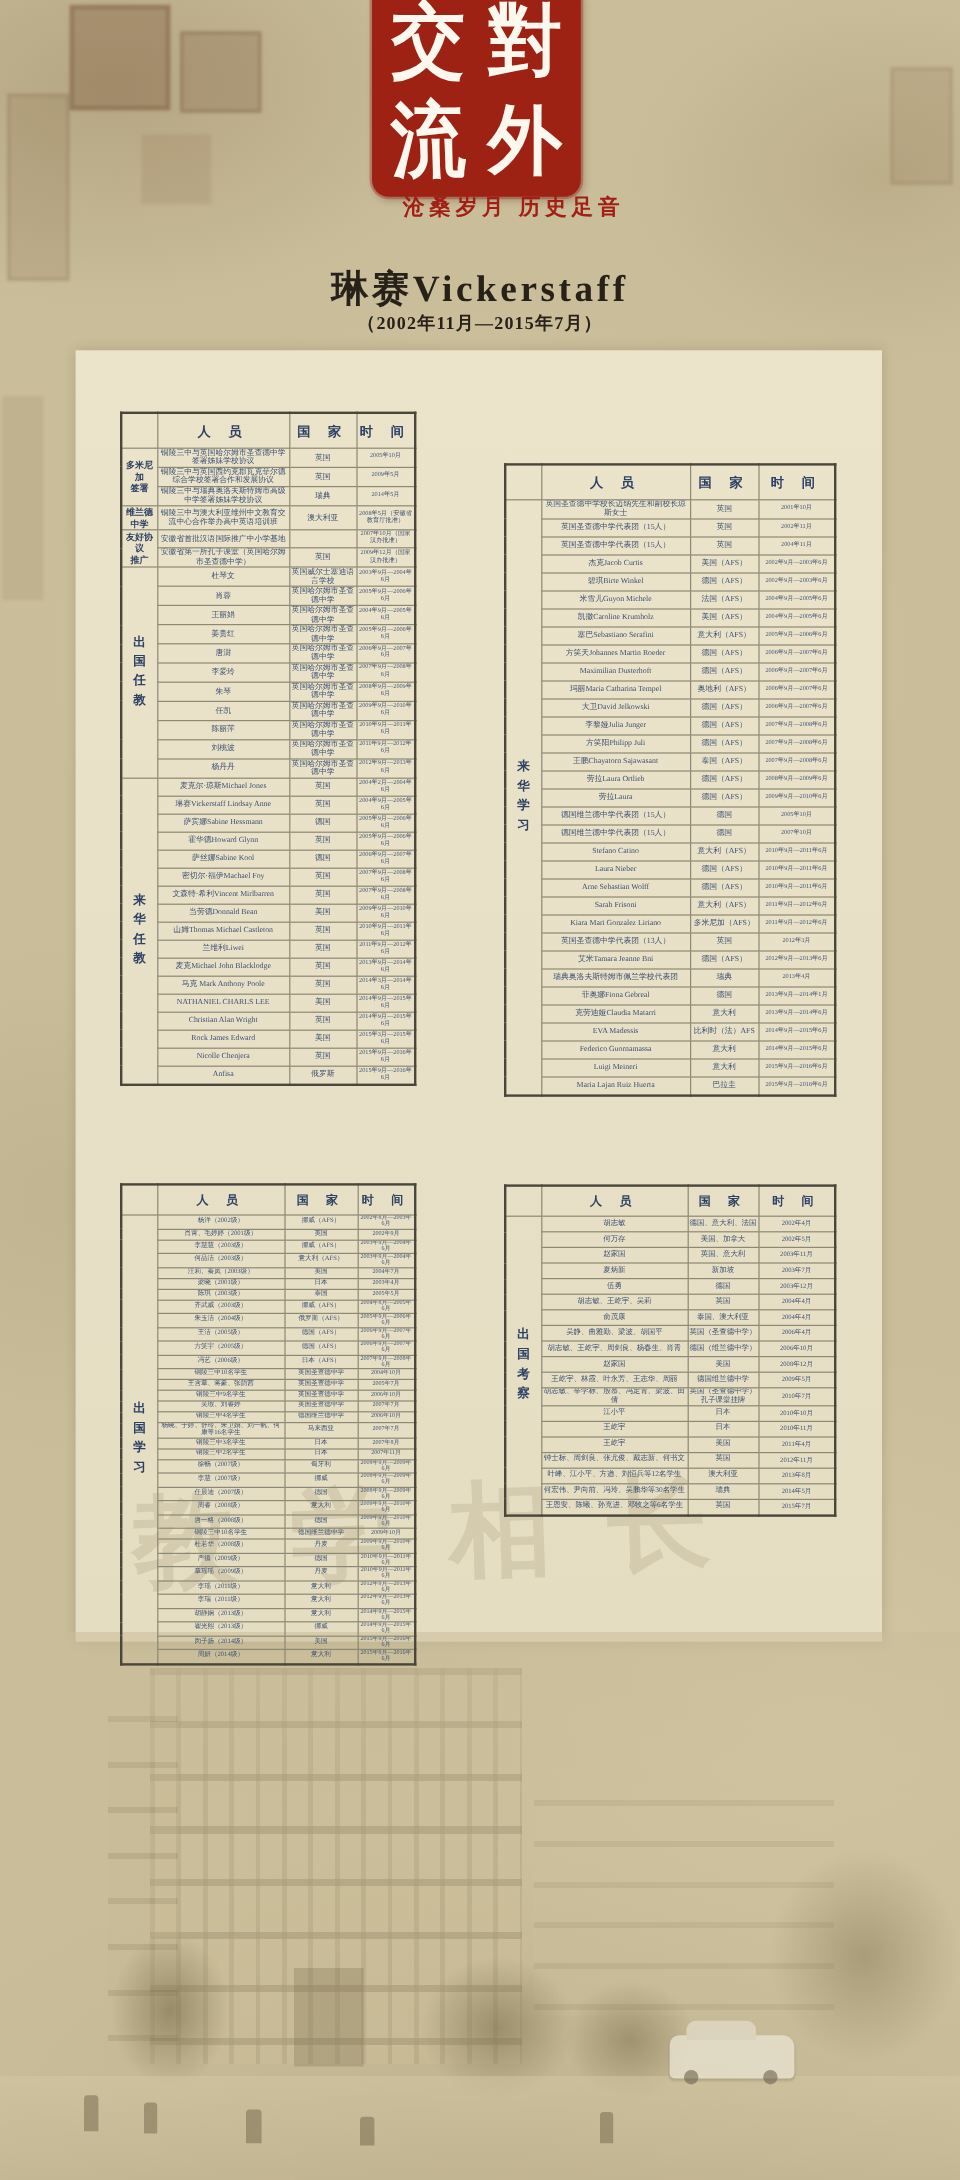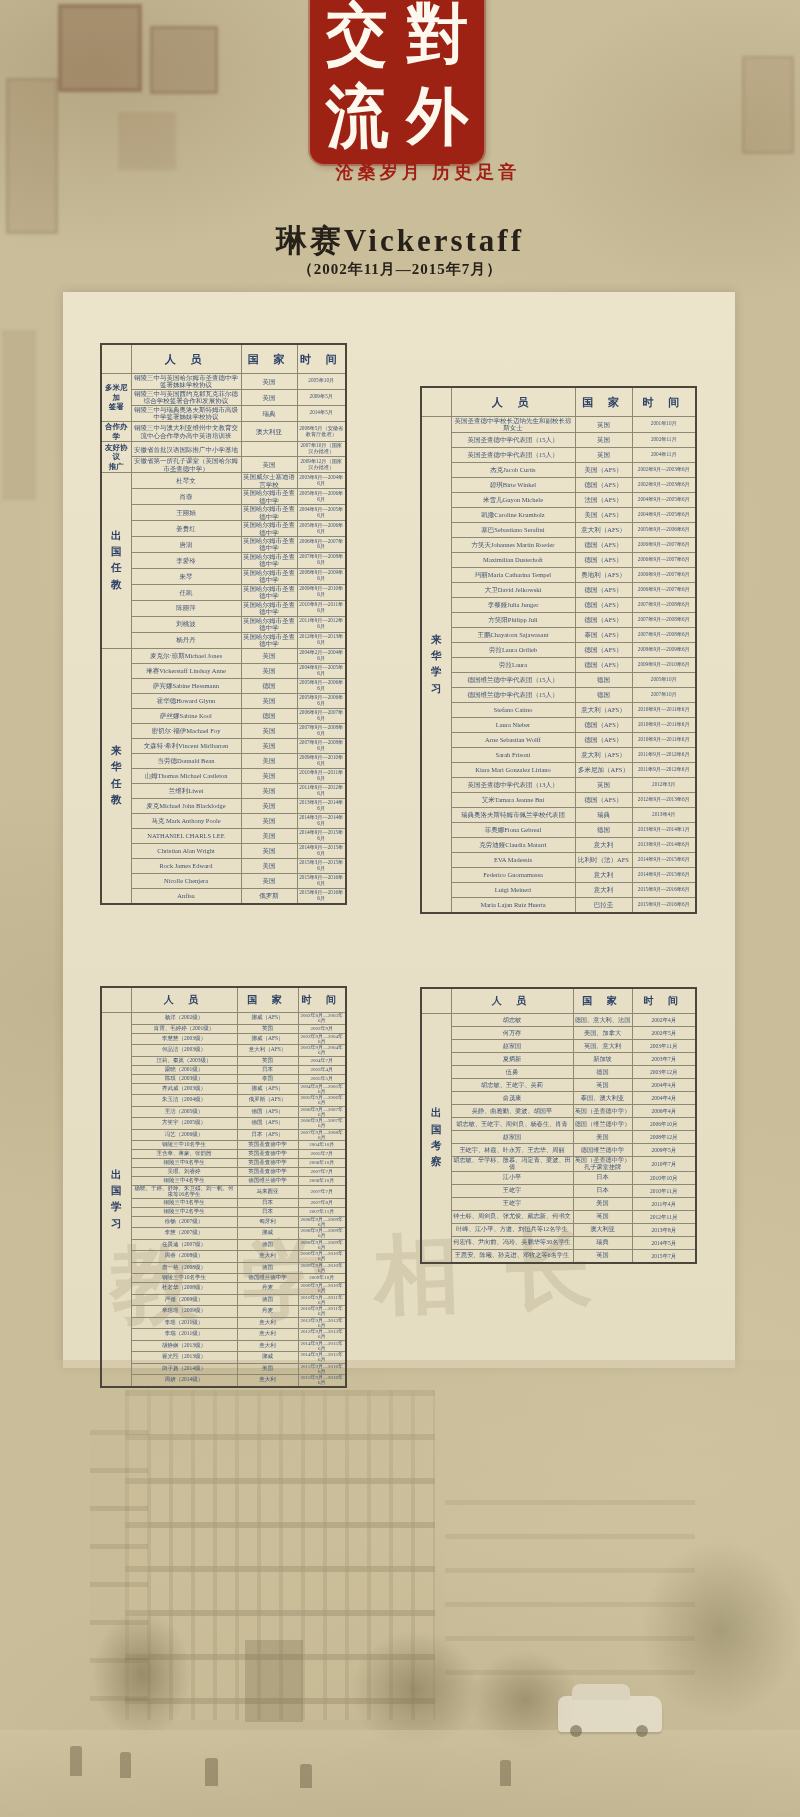--- a/index.html
+++ b/index.html
@@ -142,21 +142,21 @@
           <td class="person">铜陵三中与英国西约克郡瓦克菲尔德综合学校签署合作和发展协议</td>
           <td class="country">英国</td>
           <td class="time">2009年5月</td>
         </tr>
         <tr>
           <td class="person">铜陵三中与瑞典奥洛夫斯特姆市高级中学签署姊妹学校协议</td>
           <td class="country">瑞典</td>
           <td class="time">2014年5月</td>
         </tr>
         <tr>
-          <th class="sec" rowspan="1">合作办学</th>
+          <th class="sec" rowspan="1">维兰德中学</th>
           <td class="person">铜陵三中与澳大利亚维州中文教育交流中心合作举办高中英语培训班</td>
           <td class="country">澳大利亚</td>
           <td class="time">2008年5月（安徽省教育厅批准）</td>
         </tr>
         <tr>
           <th class="sec" rowspan="2">友好协议
 推广</th>
           <td class="person">安徽省首批汉语国际推广中小学基地</td>
           <td class="country"></td>
           <td class="time">2007年10月（国家汉办批准）</td>

